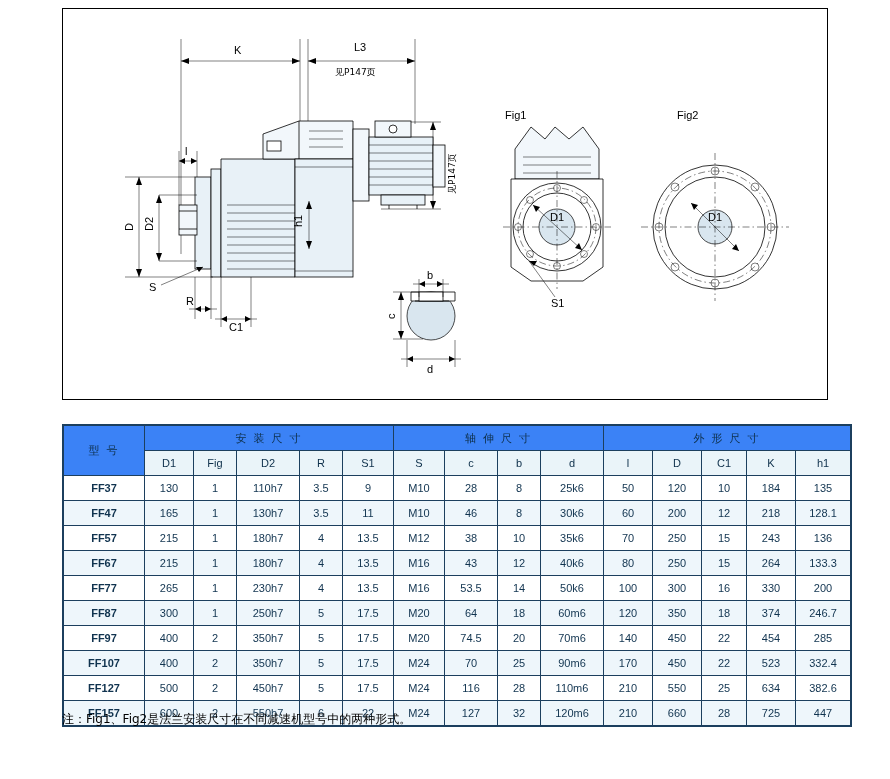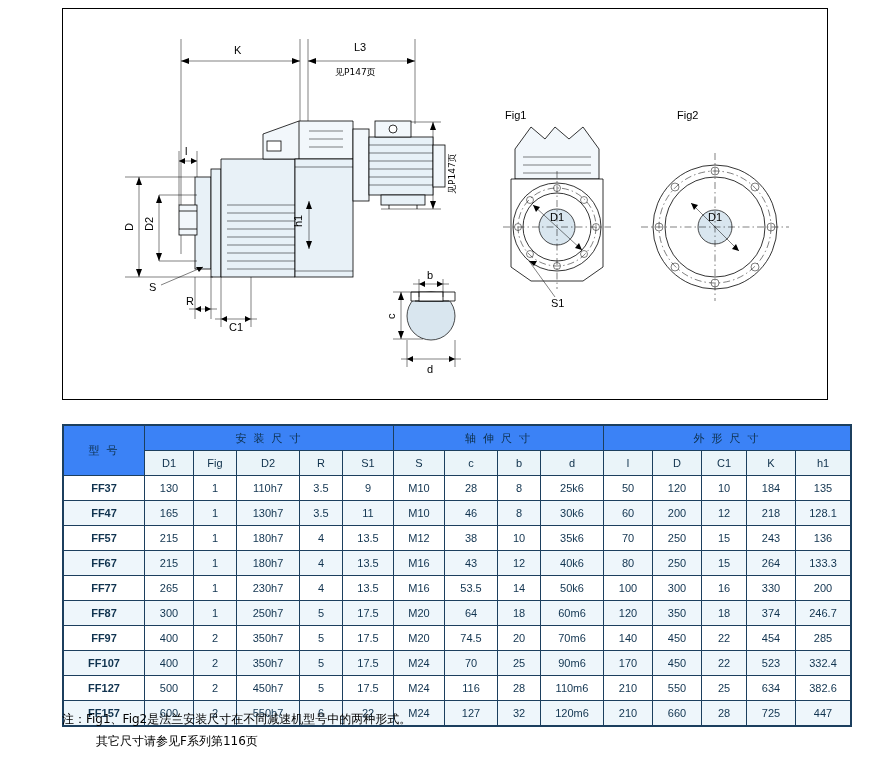--- a/index.html
+++ b/index.html
@@ -495,14 +495,13 @@
         <td>660</td>
         <td>28</td>
         <td>725</td>
         <td>447</td>
       </tr>
     </tbody>
 </table>
 
 <div class="notes">
   <div>注：Fig1、Fig2是法兰安装尺寸在不同减速机型号中的两种形式。</div>
-  <div class="l2">其它尺寸请参见F系列第116页</div>
 </div>
 
 </body></html>

